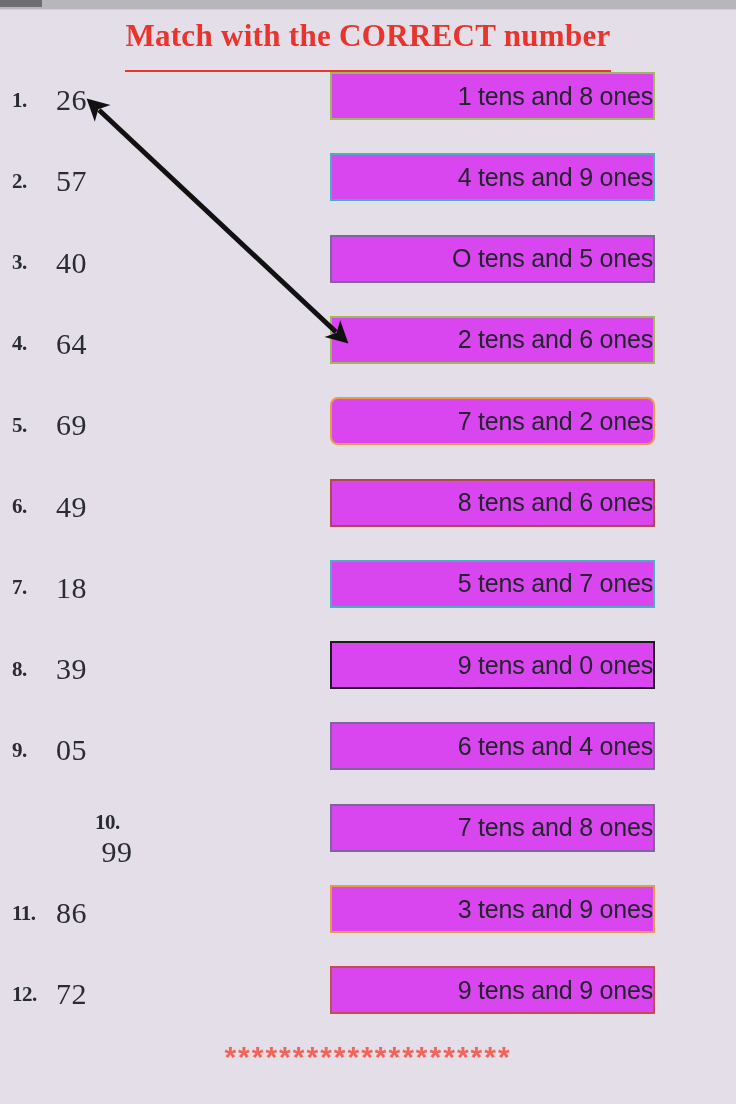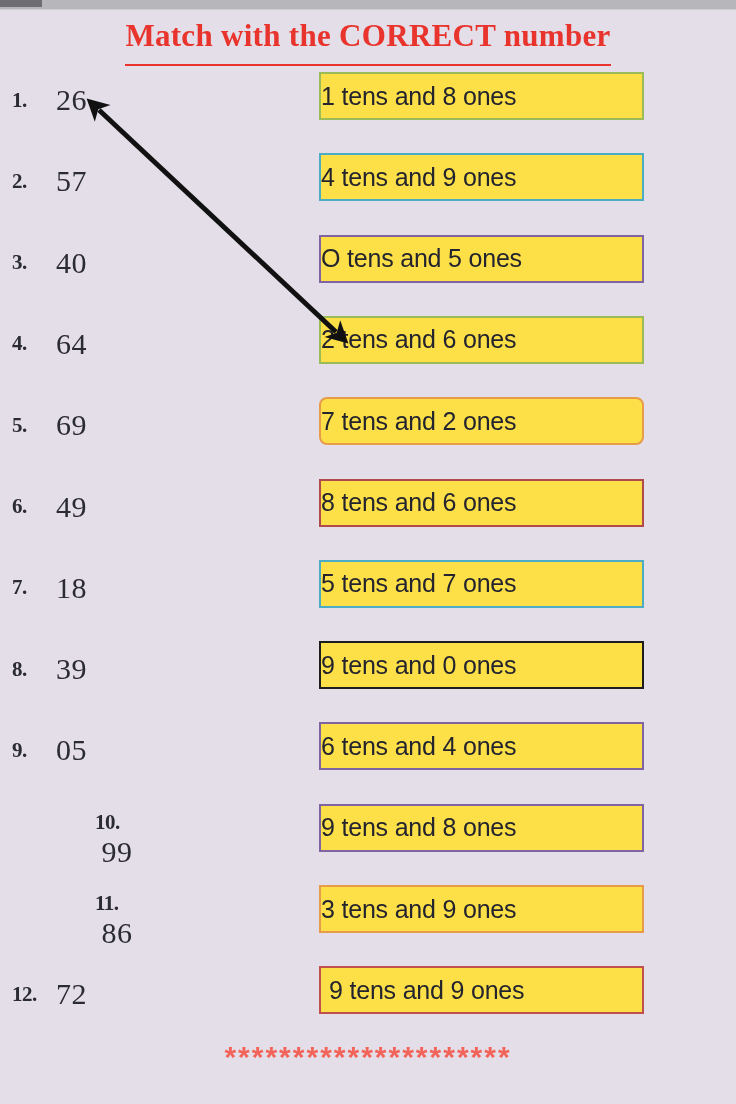--- a/index.html
+++ b/index.html
@@ -45,21 +45,21 @@
     text-align: center;
     font-family: "Liberation Serif", serif;
     font-weight: bold;
     font-size: 31px;
     letter-spacing: 0.3px;
     color: #e8342c;
   }
   .title-text {
     display: inline-block;
     border-bottom: 2px solid #e8342c;
-    padding-bottom: 10px;
+    padding-bottom: 16px;
   }
 
   
   .num-list {
     position: absolute;
     left: 0; top: 0;
     width: 240px; height: 1104px;
   }
   .num-row {
     position: absolute;
@@ -85,29 +85,29 @@
   }
 
   
   .box-list {
     position: absolute;
     left: 0; top: 0;
     width: 736px; height: 1104px;
   }
   .ans-box {
     position: absolute;
-    left: 319px;
+    left: 330px;
     width: 325px;
     height: 48px;
     box-sizing: border-box;
-    background: #fde047;
+    background: #d946ef;
     border: 2px solid #9bbb59;
     display: flex;
     align-items: center;
-    justify-content: flex-start;
+    justify-content: flex-end;
   }
   .ans-text {
     font-family: "Liberation Sans", sans-serif;
     font-size: 25px;
     color: #24242e;
     letter-spacing: -0.2px;
     white-space: nowrap;
   }
 
   
@@ -180,21 +180,21 @@
         <span class="num-val">39</span>
       </div>
       <div class="num-row" style="top: 728.4px;">
         <span class="num-idx">9.</span>
         <span class="num-val">05</span>
       </div>
       <div class="num-row" style="top: 809.7px; flex-direction: column;">
         <span class="num-idx">10.</span>
         <span class="num-val">99</span>
       </div>
-      <div class="num-row" style="top: 891px; flex-direction: column;">
+      <div class="num-row" style="top: 891px;">
         <span class="num-idx">11.</span>
         <span class="num-val">86</span>
       </div>
       <div class="num-row" style="top: 972.3px;">
         <span class="num-idx">12.</span>
         <span class="num-val">72</span>
       </div>
     </div>
 
   <div class="box-list">
@@ -219,21 +219,21 @@
       <div class="ans-box" style="top: 559.8px; border-color: rgb(75, 172, 198);">
         <span class="ans-text">5 tens and 7 ones</span>
       </div>
       <div class="ans-box" style="top: 641.1px; border-color: rgb(29, 29, 29);">
         <span class="ans-text">9 tens and 0 ones</span>
       </div>
       <div class="ans-box" style="top: 722.4px; border-color: rgb(128, 100, 162);">
         <span class="ans-text">6 tens and 4 ones</span>
       </div>
       <div class="ans-box" style="top: 803.7px; border-color: rgb(128, 100, 162);">
-        <span class="ans-text">9 tens and 8 ones</span>
+        <span class="ans-text">7 tens and 8 ones</span>
       </div>
       <div class="ans-box" style="top: 885px; border-color: rgb(232, 155, 73);">
         <span class="ans-text">3 tens and 9 ones</span>
       </div>
       <div class="ans-box" style="top: 966.3px; border-color: rgb(192, 80, 77); padding-left: 8px;">
         <span class="ans-text">9 tens and 9 ones</span>
       </div>
     </div>
 
   <svg class="arrow-layer" width="736" height="1104" viewBox="0 0 736 1104">

